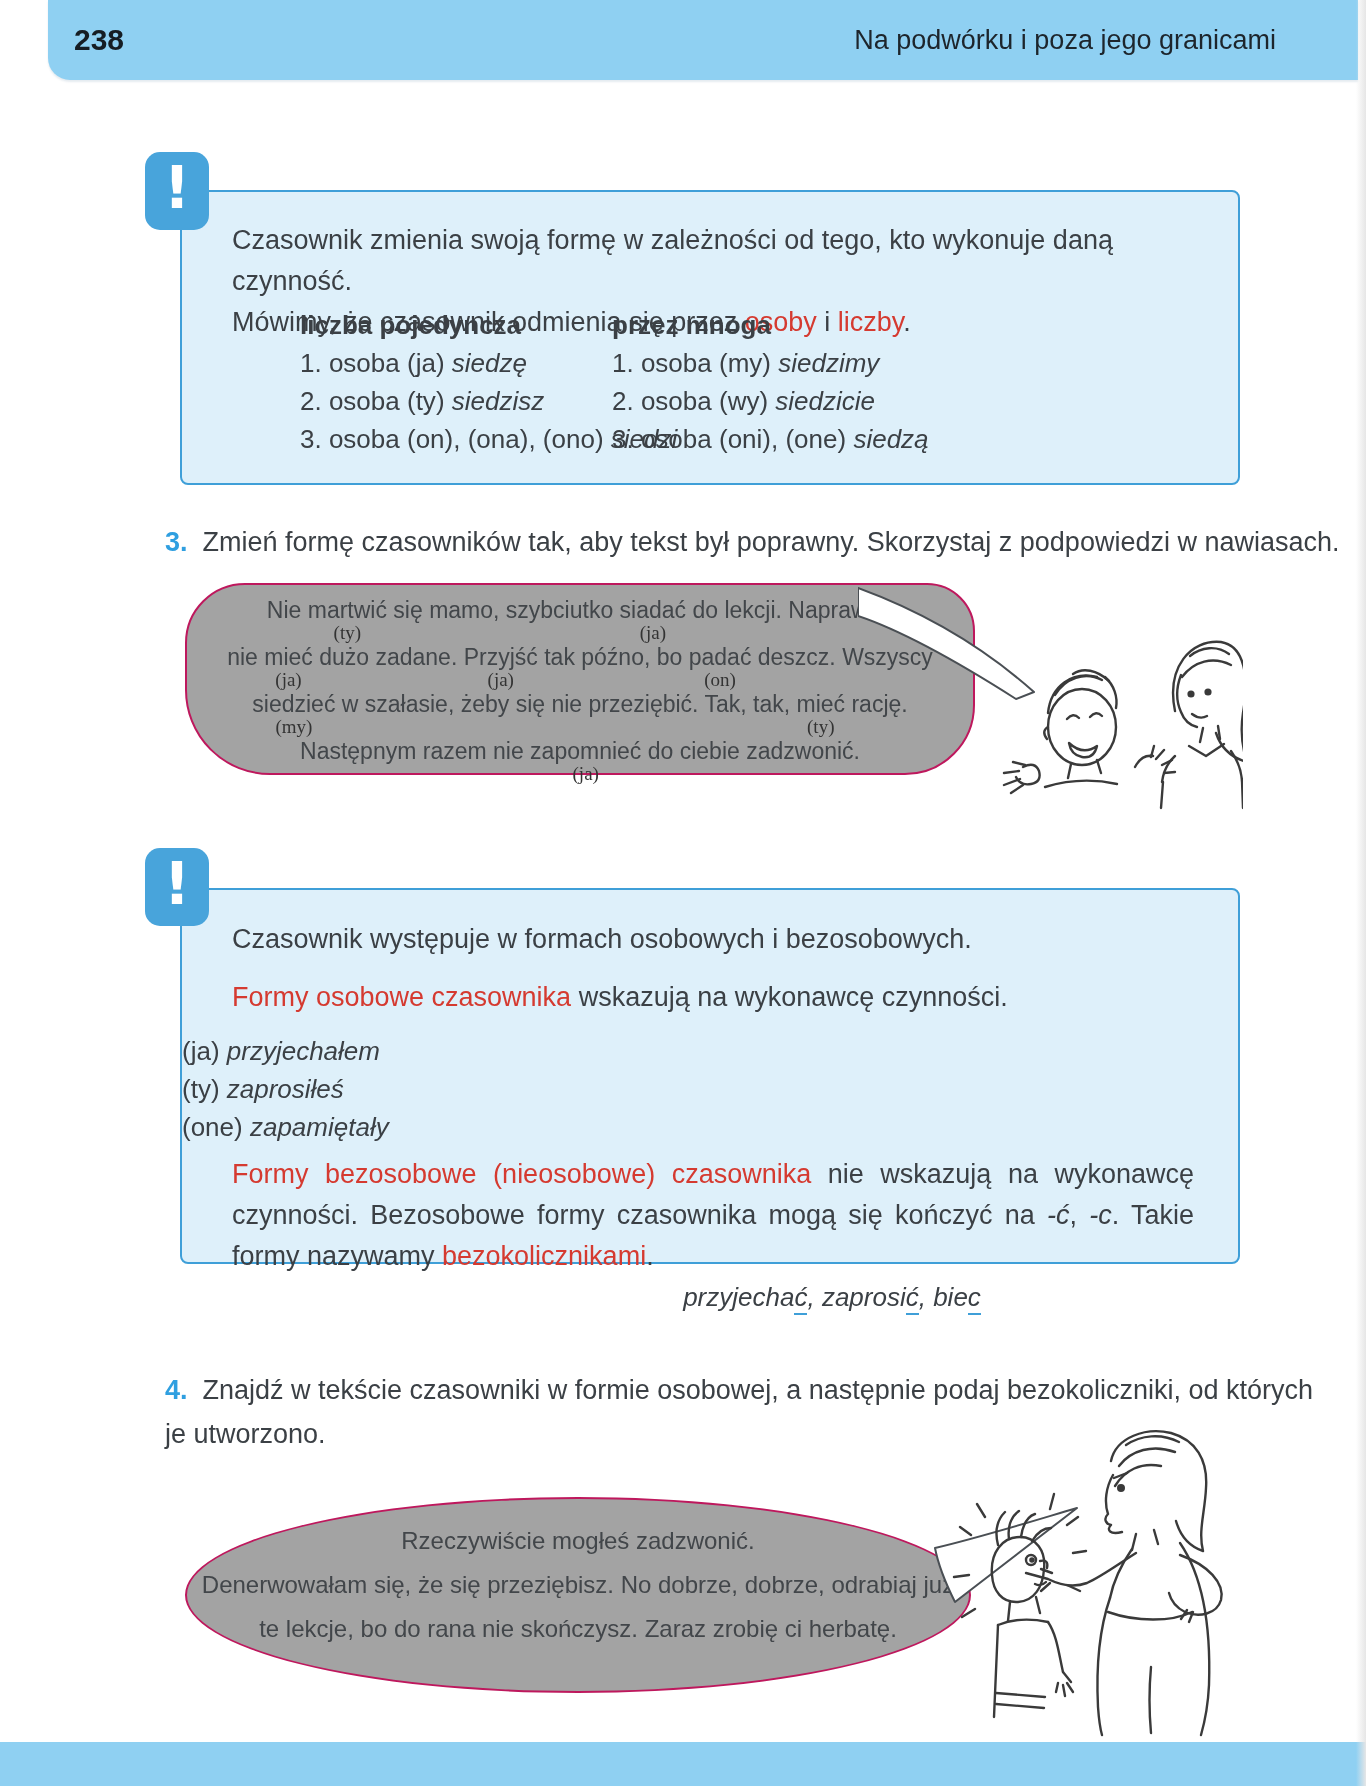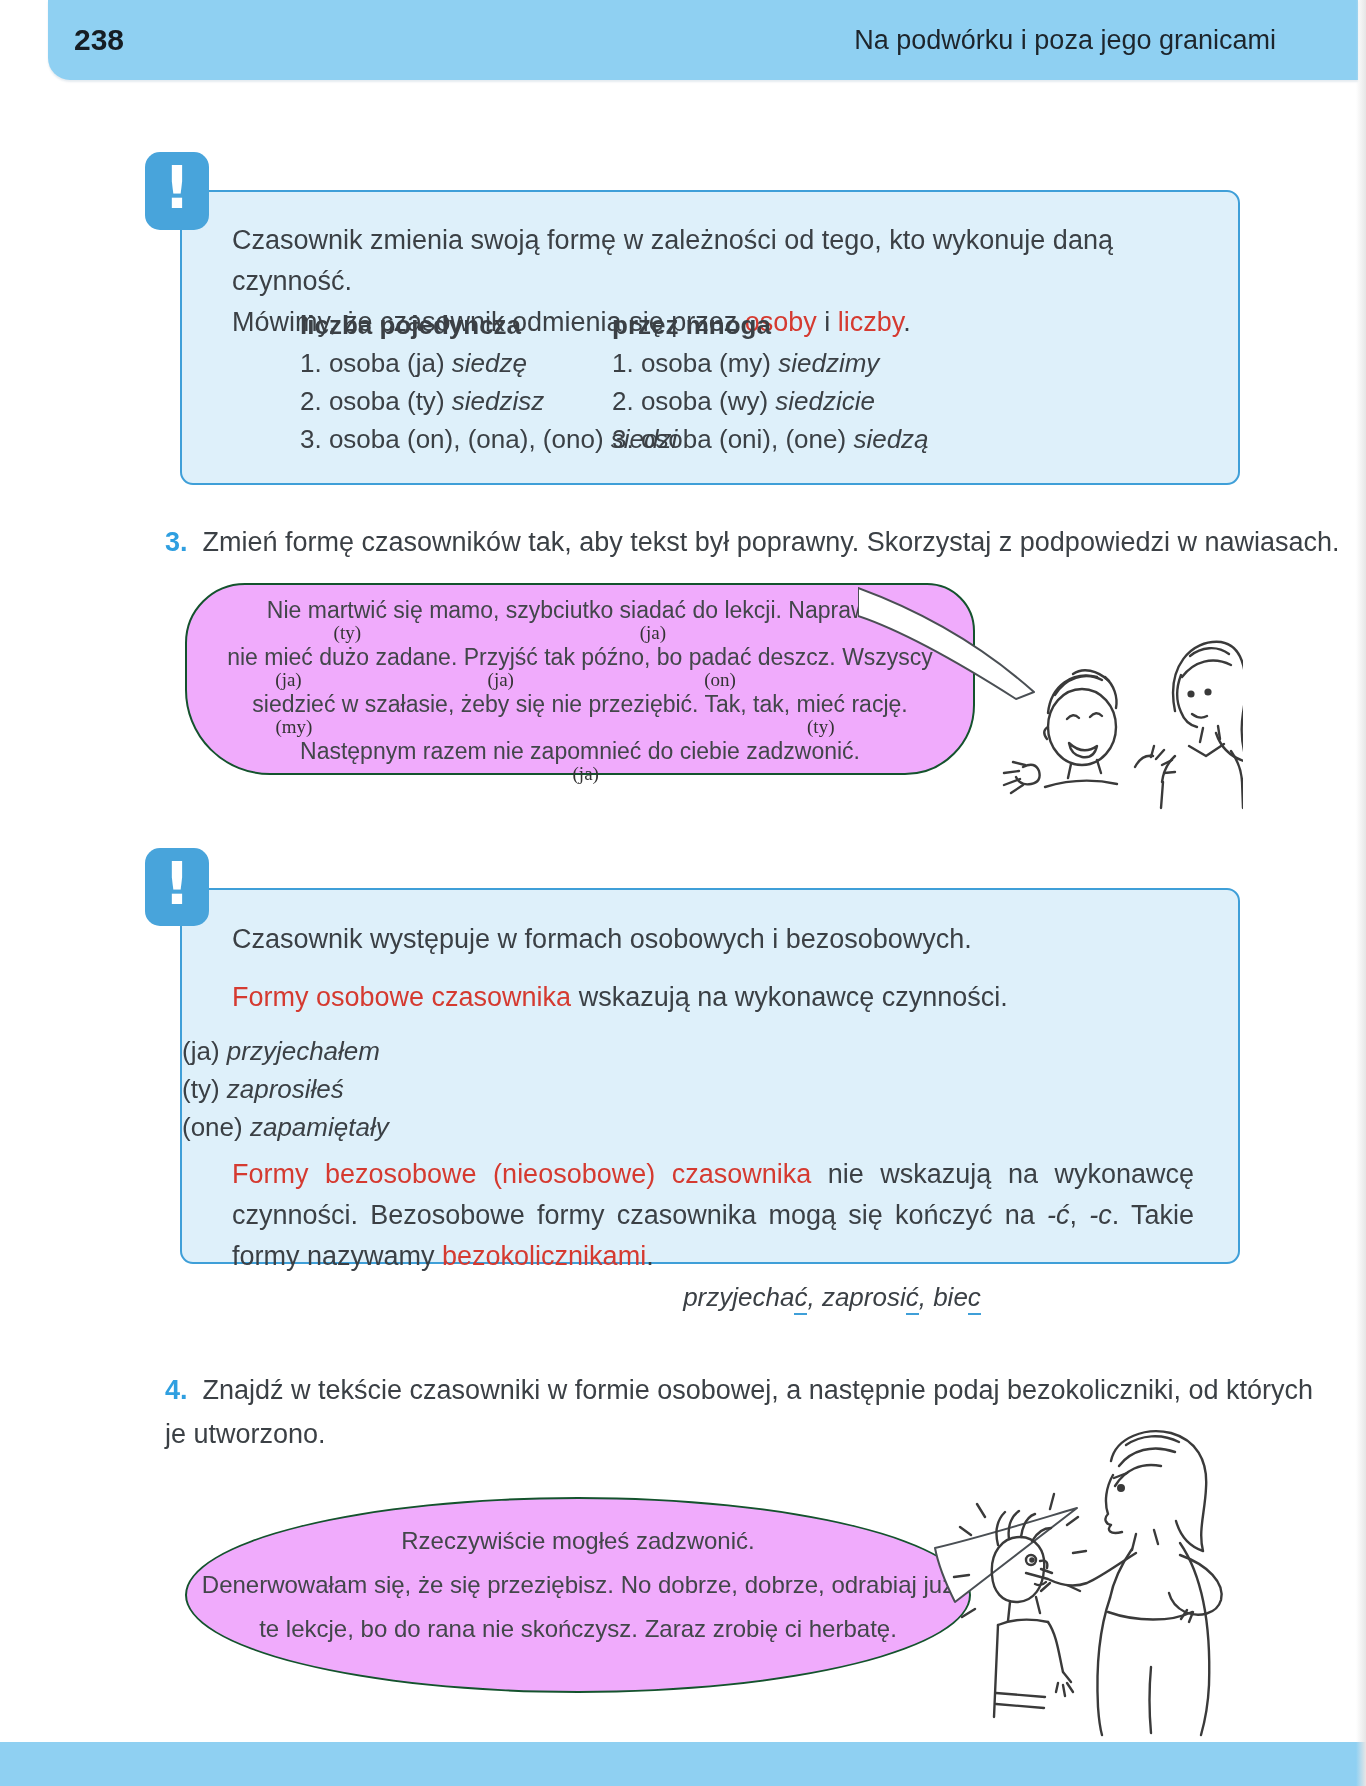--- a/index.html
+++ b/index.html
@@ -20,21 +20,21 @@
   .header-title{position:absolute;right:82px;top:25px;font-size:27px;color:#1d252c}
   .footer-bar{position:absolute;left:0;top:1742px;width:1366px;height:44px;background:var(--c-header-blue,#8fd0f2)}
   .page-edge{position:absolute;right:0;top:0;width:10px;height:1786px;
     background:linear-gradient(to right,rgba(255,255,255,0),#e6e6e6);z-index:30}
 
   
   .note{
     position:absolute;width:1060px;left:180px;
     background:var(--c-box-fill,#def0fa);
     border:2px solid var(--c-box-border,#3f9fd8);
-    border-radius:13px;
+    border-radius:8px;
   }
   .note-1{top:190px;height:295px}
   .note-2{top:888px;height:376px}
   .badge{
     position:absolute;left:145px;width:64px;height:78px;z-index:3;
     background:var(--c-badge-blue,#48a4db);border-radius:15px;
     color:#fff;font-family:"DejaVu Sans",sans-serif;font-weight:bold;
     font-size:58px;text-align:center;line-height:72px;
   }
   .badge-1{top:152px}
@@ -58,21 +58,21 @@
   .i{font-style:italic}
   .u{border-bottom:2px solid var(--c-box-border,#4aa2db);padding-bottom:1px}
 
   
   .ex{position:absolute;left:165px;font-size:27px;line-height:44px;color:#3b4045}
   .ex-3{top:520px;width:1185px}
   .ex-4{top:1368px;width:1165px}
   .ex-num{color:var(--c-exercise-blue,#2f9fe0);font-weight:bold;margin-right:15px}
 
   
-  .bubble{position:absolute;background:#f0abfc;border:2px solid #14532d;z-index:1}
+  .bubble{position:absolute;background:#a3a3a3;border:2px solid #be185d;z-index:1}
   .bubble-1{left:185px;top:583px;width:790px;height:192px;border-radius:60px 48px 70px 85px;padding-top:12px}
   .bubble-2{left:185px;top:1497px;width:786px;height:196px;border-radius:50%;padding-top:28px}
   .bubble-line{position:relative;text-align:center;height:47px;font-size:23px;color:#42464a;white-space:nowrap}
   .bubble-2 .bubble-line{height:44px;font-size:24px}
   .hint-anchor{position:relative}
   .hint{
     position:absolute;left:50%;top:25px;transform:translateX(-50%);
     font-family:"Liberation Serif",serif;font-size:19px;color:#333;
     font-style:normal;font-weight:normal;white-space:nowrap;
   }

